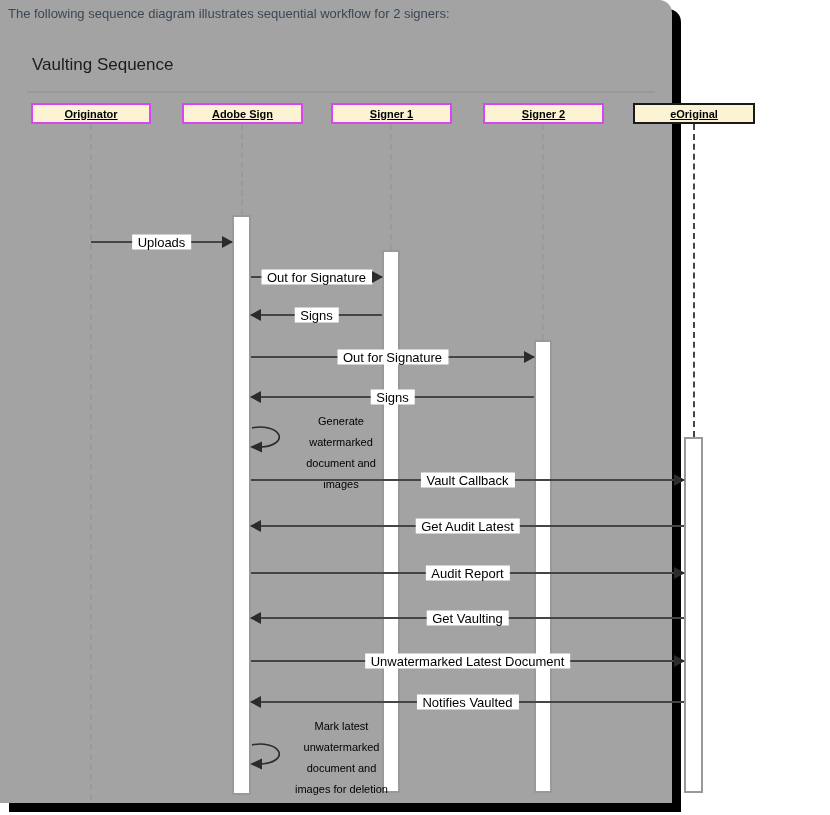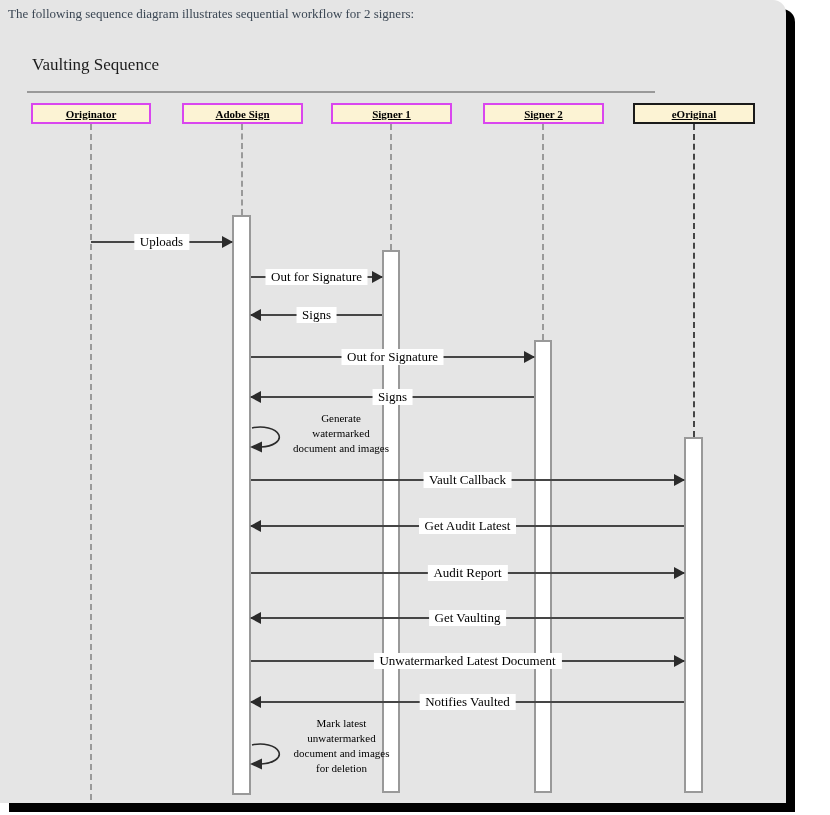--- a/index.html
+++ b/index.html
@@ -1,18 +1,18 @@
 <!DOCTYPE html>
 <html><head>
 <meta charset="utf-8">
 <style>
   html,body { margin:0; padding:0; background:#ffffff; width:830px; height:815px;
               font-family:"Liberation Sans", sans-serif; overflow:hidden; }
-  #card { position:relative; width:786px; height:803px; background:#e5e5e5;
-          box-shadow:9px 9px 0 0 #000000; border-top-right-radius:13px;font-family:Liberation Serif, serif; }
+  #card { position:relative; width:672px; height:803px; background:#a3a3a3;
+          box-shadow:9px 9px 0 0 #000000; border-top-right-radius:13px; }
   .intro { position:absolute; left:8px; top:6px; font-size:13px; color:#3b4754; }
   .dtitle { position:absolute; left:32px; top:55px; font-size:17px; color:#1c1c1c; }
   .divider { position:absolute; left:27px; top:91px; width:628px; height:2px; background:#999; }
 
   .actor { position:absolute; top:103px; height:21px; background:#fcf3d4; border:2px solid #d946ef;
            box-sizing:border-box; display:flex; align-items:center; justify-content:center;
            font-size:11px; font-weight:bold; text-decoration:underline; color:#000; z-index:3; }
   .actor.dark { border-color:#1a1a1a; }
 
   .lifeline { position:absolute; width:0; border-left:2px dashed #9a9a9a; z-index:0; }
@@ -23,21 +23,21 @@
   .msg { position:absolute; height:0; z-index:2; }
   .msg .line { position:absolute; left:0; right:0; top:-1px; height:2px; background:#454545; }
   .msg .lbl { position:absolute; left:50%; top:0; transform:translate(-50%,-50%);
               background:#fff; padding:0 6px; font-size:13px; color:#000; white-space:nowrap; }
   .msg .arr { position:absolute; top:-6px; width:0; height:0;
               border-top:6px solid transparent; border-bottom:6px solid transparent; }
   .msg .arr.to-right { right:-1px; border-left:11px solid #2b2b2b; }
   .msg .arr.to-left  { left:-1px;  border-right:11px solid #2b2b2b; }
 
   .selfloop { position:absolute; z-index:2; }
-  .selftext { position:absolute; z-index:2; font-size:11px; line-height:15px; color:#000;
+  .selftext { position:absolute; z-index:2; font-size:11px; line-height:21px; color:#000;
               text-align:center; }
 </style>
 </head>
 <body>
 
 <div id="card">
 
   <div class="intro">The following sequence diagram illustrates sequential workflow for 2 signers:</div>
   <div class="dtitle">Vaulting Sequence</div>
   <div class="divider"></div>

